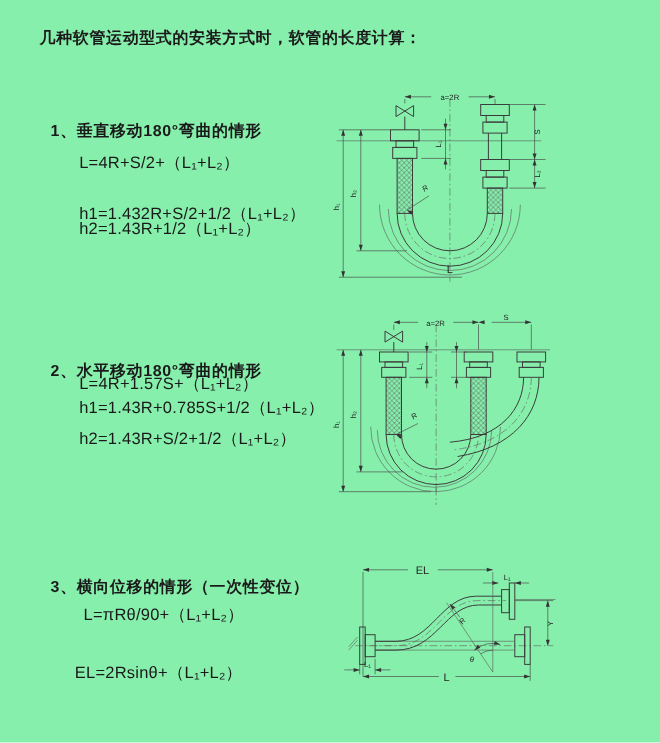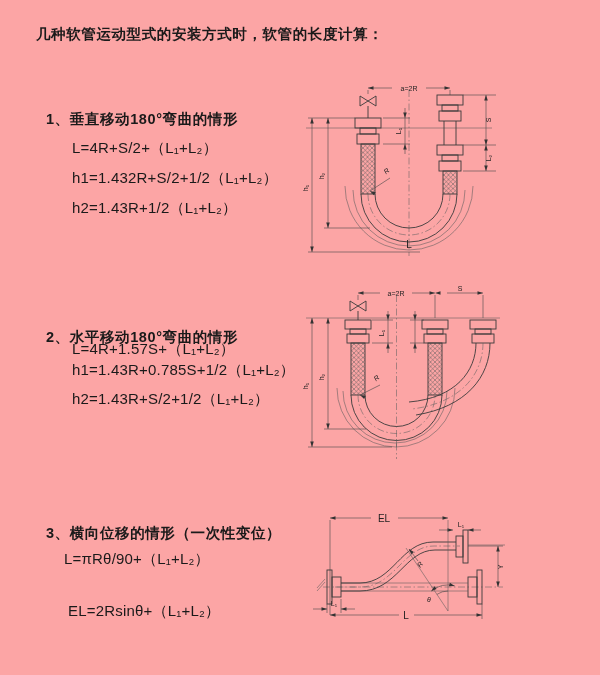--- a/index.html
+++ b/index.html
@@ -1,16 +1,16 @@
 <!DOCTYPE html>
 <html><head>
 <meta charset="utf-8">
 <style>
   html,body{margin:0;padding:0;background:#fff;}
-  .page{position:relative;width:600px;height:675px;background:#fca5a5;overflow:hidden;
+  .page{position:relative;width:600px;height:675px;background:#86efac;overflow:hidden;
         font-family:"Liberation Sans",sans-serif;color:#1a1a1a;}
   .abs{position:absolute;}
   .title{font-size:14.5px;font-weight:bold;letter-spacing:0.6px;}
   .heading{font-size:14.5px;font-weight:bold;letter-spacing:0.6px;}
   .formula{font-size:15px;letter-spacing:0.2px;}
   svg .ln{fill:none;stroke:#3b3b3b;stroke-width:0.9;}
   svg .tn{fill:none;stroke:#5a5a5a;stroke-width:0.55;}
   svg .cl{fill:none;stroke:#606060;stroke-width:0.55;stroke-dasharray:7 2.5 1.5 2.5;}
   svg .dim{fill:none;stroke:#474747;stroke-width:0.6;}
   svg .ah{fill:#333;stroke:none;}
@@ -20,21 +20,21 @@
 </style>
 </head>
 <body>
 
 <div class="page">
 
   <div class="abs title" style="left:36px;top:25px;">几种软管运动型式的安装方式时，软管的长度计算：</div>
 
   <div class="abs heading" style="left:46px;top:110px;">1、垂直移动180°弯曲的情形</div>
   <div class="abs formula" style="left:72px;top:139px;">L=4R+S/2+（L₁+L₂）</div>
-  <div class="abs formula" style="left:72px;top:169px;">h1=1.432R+S/2+1/2（L₁+L₂）</div>
+  <div class="abs formula" style="left:72px;top:185px;">h1=1.432R+S/2+1/2（L₁+L₂）</div>
   <div class="abs formula" style="left:72px;top:199px;">h2=1.43R+1/2（L₁+L₂）</div>
 
   <svg class="abs" style="left:300px;top:76px;" width="292" height="192" viewBox="0 0 292 192">
     <defs>
       <path id="aU1" class="ah" d="M0,0 L1.8,5.5 L-1.8,5.5 Z"></path>
       <path id="aD1" class="ah" d="M0,0 L1.8,-5.5 L-1.8,-5.5 Z"></path>
       <path id="aL1" class="ah" d="M0,0 L5.5,1.8 L5.5,-1.8 Z"></path>
       <path id="aR1" class="ah" d="M0,0 L-5.5,1.8 L-5.5,-1.8 Z"></path>
       <pattern id="hx1" width="4.5" height="4.5" patternUnits="userSpaceOnUse">
         <path d="M0,4.5 L4.5,0 M0,0 L4.5,4.5" stroke="#5a5a5a" stroke-width="0.5" fill="none"></path>
@@ -208,21 +208,21 @@
     </g>
 
     <g>
       <path class="dim" d="M80,104 L60,114"></path>
       <use href="#aL2" transform="translate(60,114) rotate(27)"></use>
       <text class="dl" text-anchor="middle" transform="rotate(-38 78 99)" x="78" y="99" font-style="italic">R</text>
     </g>
   </svg>
 
   <div class="abs heading" style="left:46px;top:524px;">3、横向位移的情形（一次性变位）</div>
-  <div class="abs formula" style="left:64px;top:550px;">L=πRθ/90+（L₁+L₂）</div>
+  <div class="abs formula" style="left:76px;top:550px;">L=πRθ/90+（L₁+L₂）</div>
   <div class="abs formula" style="left:68px;top:602px;">EL=2Rsinθ+（L₁+L₂）</div>
 
   <svg class="abs" style="left:305px;top:503px;" width="292" height="140" viewBox="0 0 292 140">
     <defs>
       <path id="aU3" class="ah" d="M0,0 L1.8,5.5 L-1.8,5.5 Z"></path>
       <path id="aD3" class="ah" d="M0,0 L1.8,-5.5 L-1.8,-5.5 Z"></path>
       <path id="aL3" class="ah" d="M0,0 L5.5,1.8 L5.5,-1.8 Z"></path>
       <path id="aR3" class="ah" d="M0,0 L-5.5,1.8 L-5.5,-1.8 Z"></path>
     </defs>
 

